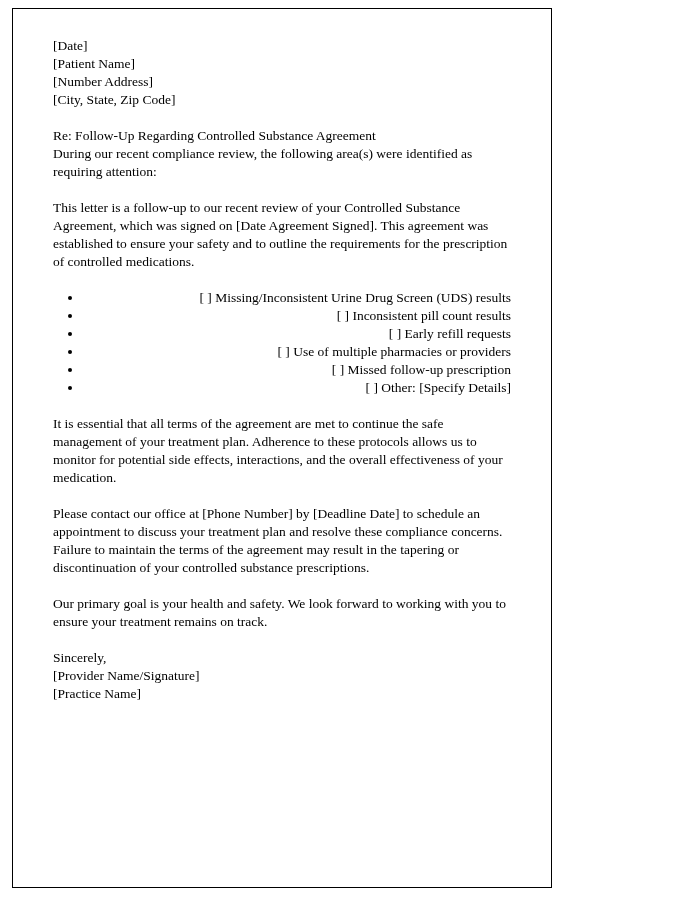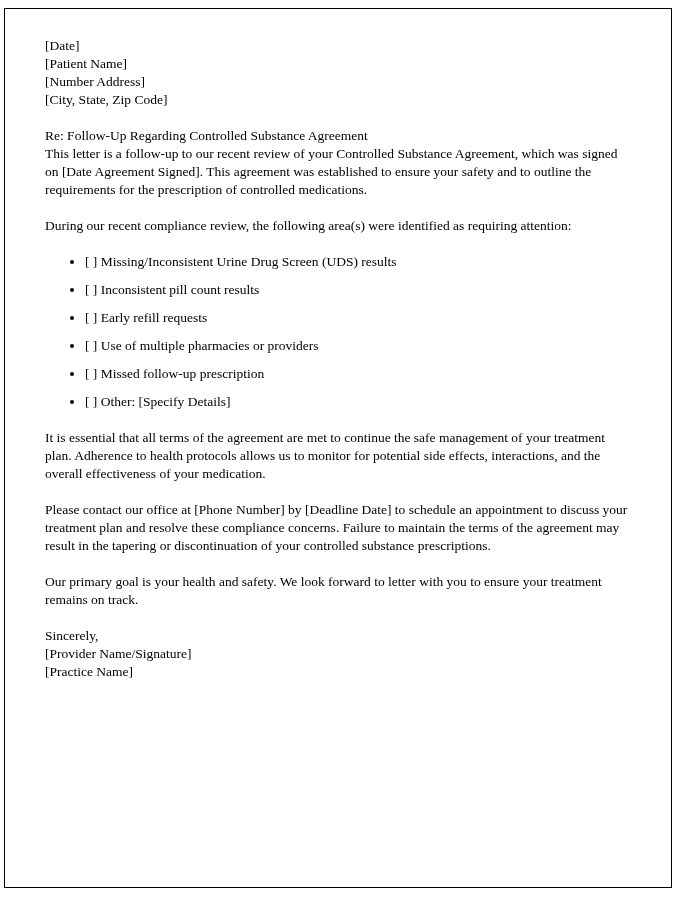--- a/index.html
+++ b/index.html
@@ -11,23 +11,23 @@
     position: relative;
     width: 700px;
     height: 900px;
     background: #ffffff;
     font-family: "Liberation Serif", "DejaVu Serif", serif;
     color: #000000;
     box-sizing: border-box;
   }
   .letter-frame {
     position: absolute;
-    left: 4px;
+    left: 12px;
     top: 8px;
-    width: 668px;
+    width: 540px;
     height: 880px;
     border: 1px solid #000000;
     box-sizing: border-box;
     padding: 28px 40px 0 40px;
     overflow: hidden;
   }
   .letter-body {
     font-size: 13.5px;
     line-height: 18px;
   }
@@ -40,60 +40,61 @@
   .para {
     margin: 0 0 18px 0;
     max-width: 585px;
   }
   ul.checklist {
     margin: 0 0 18px 0;
     padding-left: 30px;
     list-style-type: disc;
   }
   ul.checklist li {
-    margin: 10px;
+    margin: 0;
     line-height: 18px;
+    text-align: right;
   }
 </style>
 </head>
 <body>
 
 <div class="page">
   <div class="letter-frame">
     <div class="letter-body">
 
       <p class="block line">[Date]</p>
 
       <div class="block">
         <p class="line">[Patient Name]</p>
         <p class="line">[Number Address]</p>
         <p class="line">[City, State, Zip Code]</p>
       </div>
 
       <p class="block line">Re: Follow-Up Regarding Controlled Substance Agreement</p>
 
 
+      <p class="para">During our recent compliance review, the following area(s) were identified as requiring attention:</p>
+
       <p class="para">This letter is a follow-up to our recent review of your Controlled Substance Agreement, which was signed on [Date Agreement Signed]. This agreement was established to ensure your safety and to outline the requirements for the prescription of controlled medications.</p>
-
-      <p class="para">During our recent compliance review, the following area(s) were identified as requiring attention:</p>
 
       <ul class="checklist">
         <li>[ ] Missing/Inconsistent Urine Drug Screen (UDS) results</li>
         <li>[ ] Inconsistent pill count results</li>
         <li>[ ] Early refill requests</li>
         <li>[ ] Use of multiple pharmacies or providers</li>
         <li>[ ] Missed follow-up prescription</li>
         <li>[ ] Other: [Specify Details]</li>
       </ul>
 
-      <p class="para">It is essential that all terms of the agreement are met to continue the safe management of your treatment plan. Adherence to health protocols allows us to monitor for potential side effects, interactions, and the overall effectiveness of your medication.</p>
+      <p class="para">It is essential that all terms of the agreement are met to continue the safe management of your treatment plan. Adherence to these protocols allows us to monitor for potential side effects, interactions, and the overall effectiveness of your medication.</p>
 
       <p class="para">Please contact our office at [Phone Number] by [Deadline Date] to schedule an appointment to discuss your treatment plan and resolve these compliance concerns. Failure to maintain the terms of the agreement may result in the tapering or discontinuation of your controlled substance prescriptions.</p>
 
-      <p class="para">Our primary goal is your health and safety. We look forward to letter with you to ensure your treatment remains on track.</p>
+      <p class="para">Our primary goal is your health and safety. We look forward to working with you to ensure your treatment remains on track.</p>
 
       <p class="block line">Sincerely,</p>
 
       <div class="block">
         <p class="line">[Provider Name/Signature]</p>
         <p class="line">[Practice Name]</p>
       </div>
 
     </div>
   </div>

